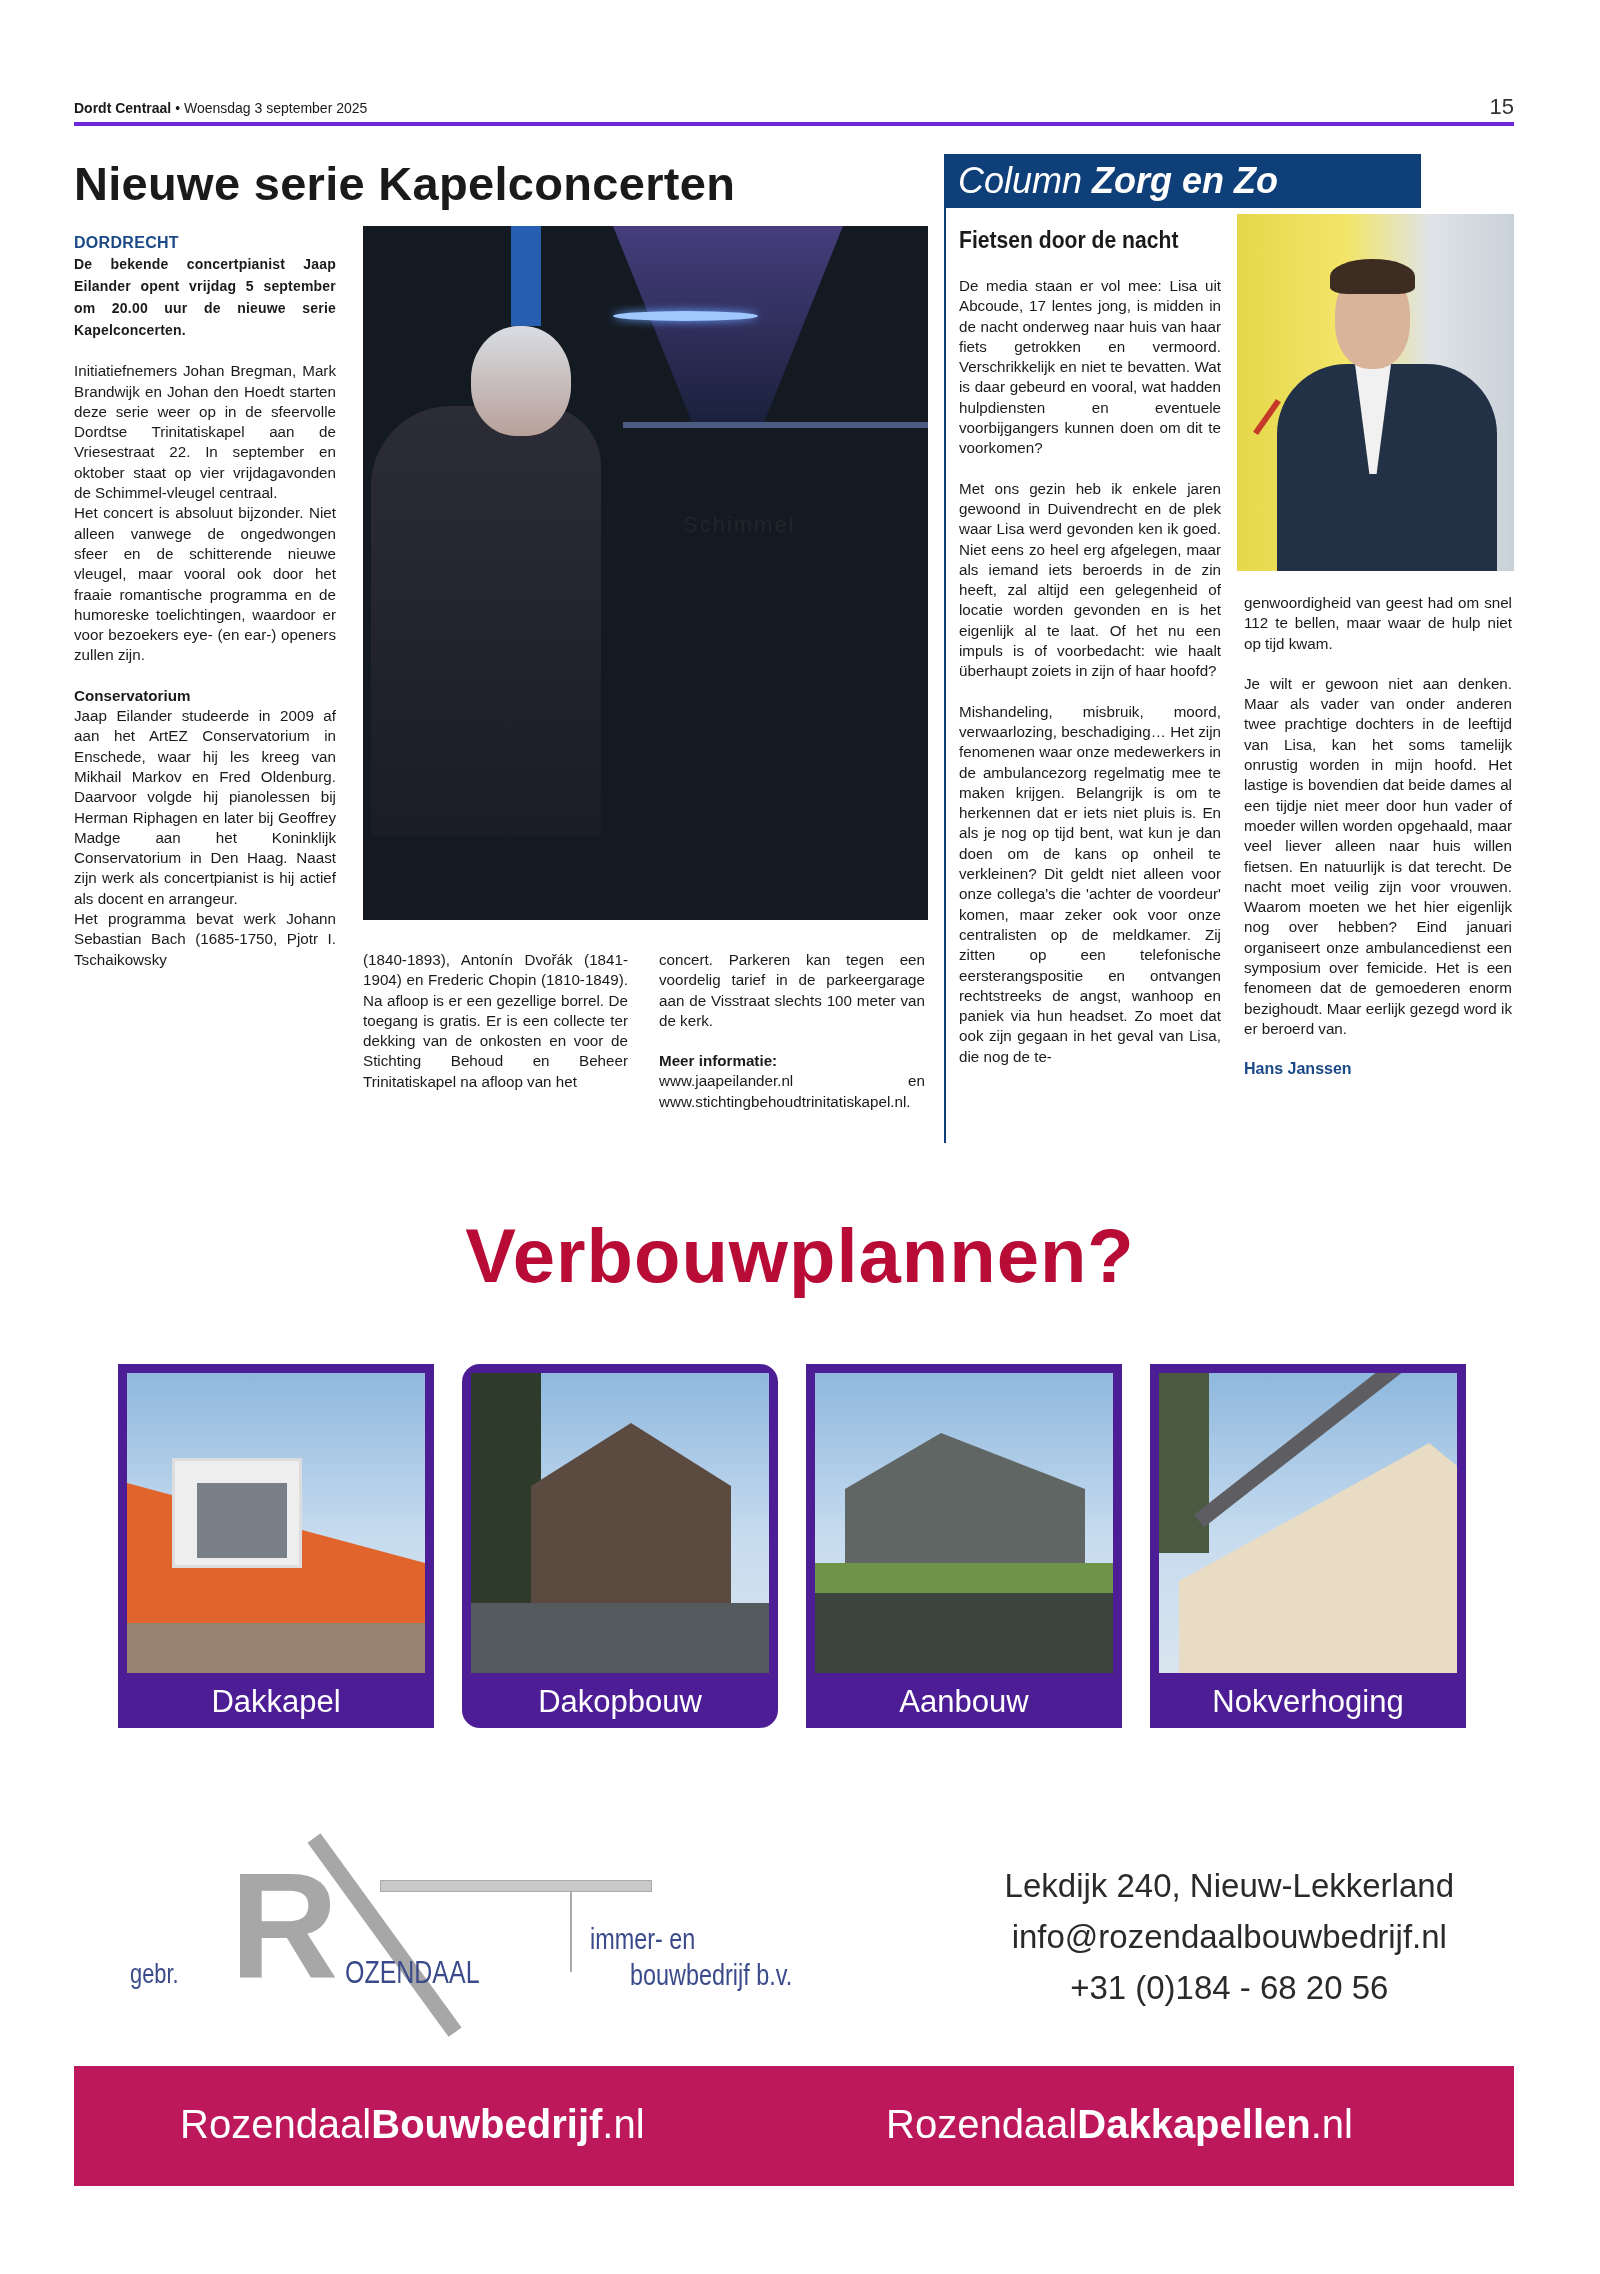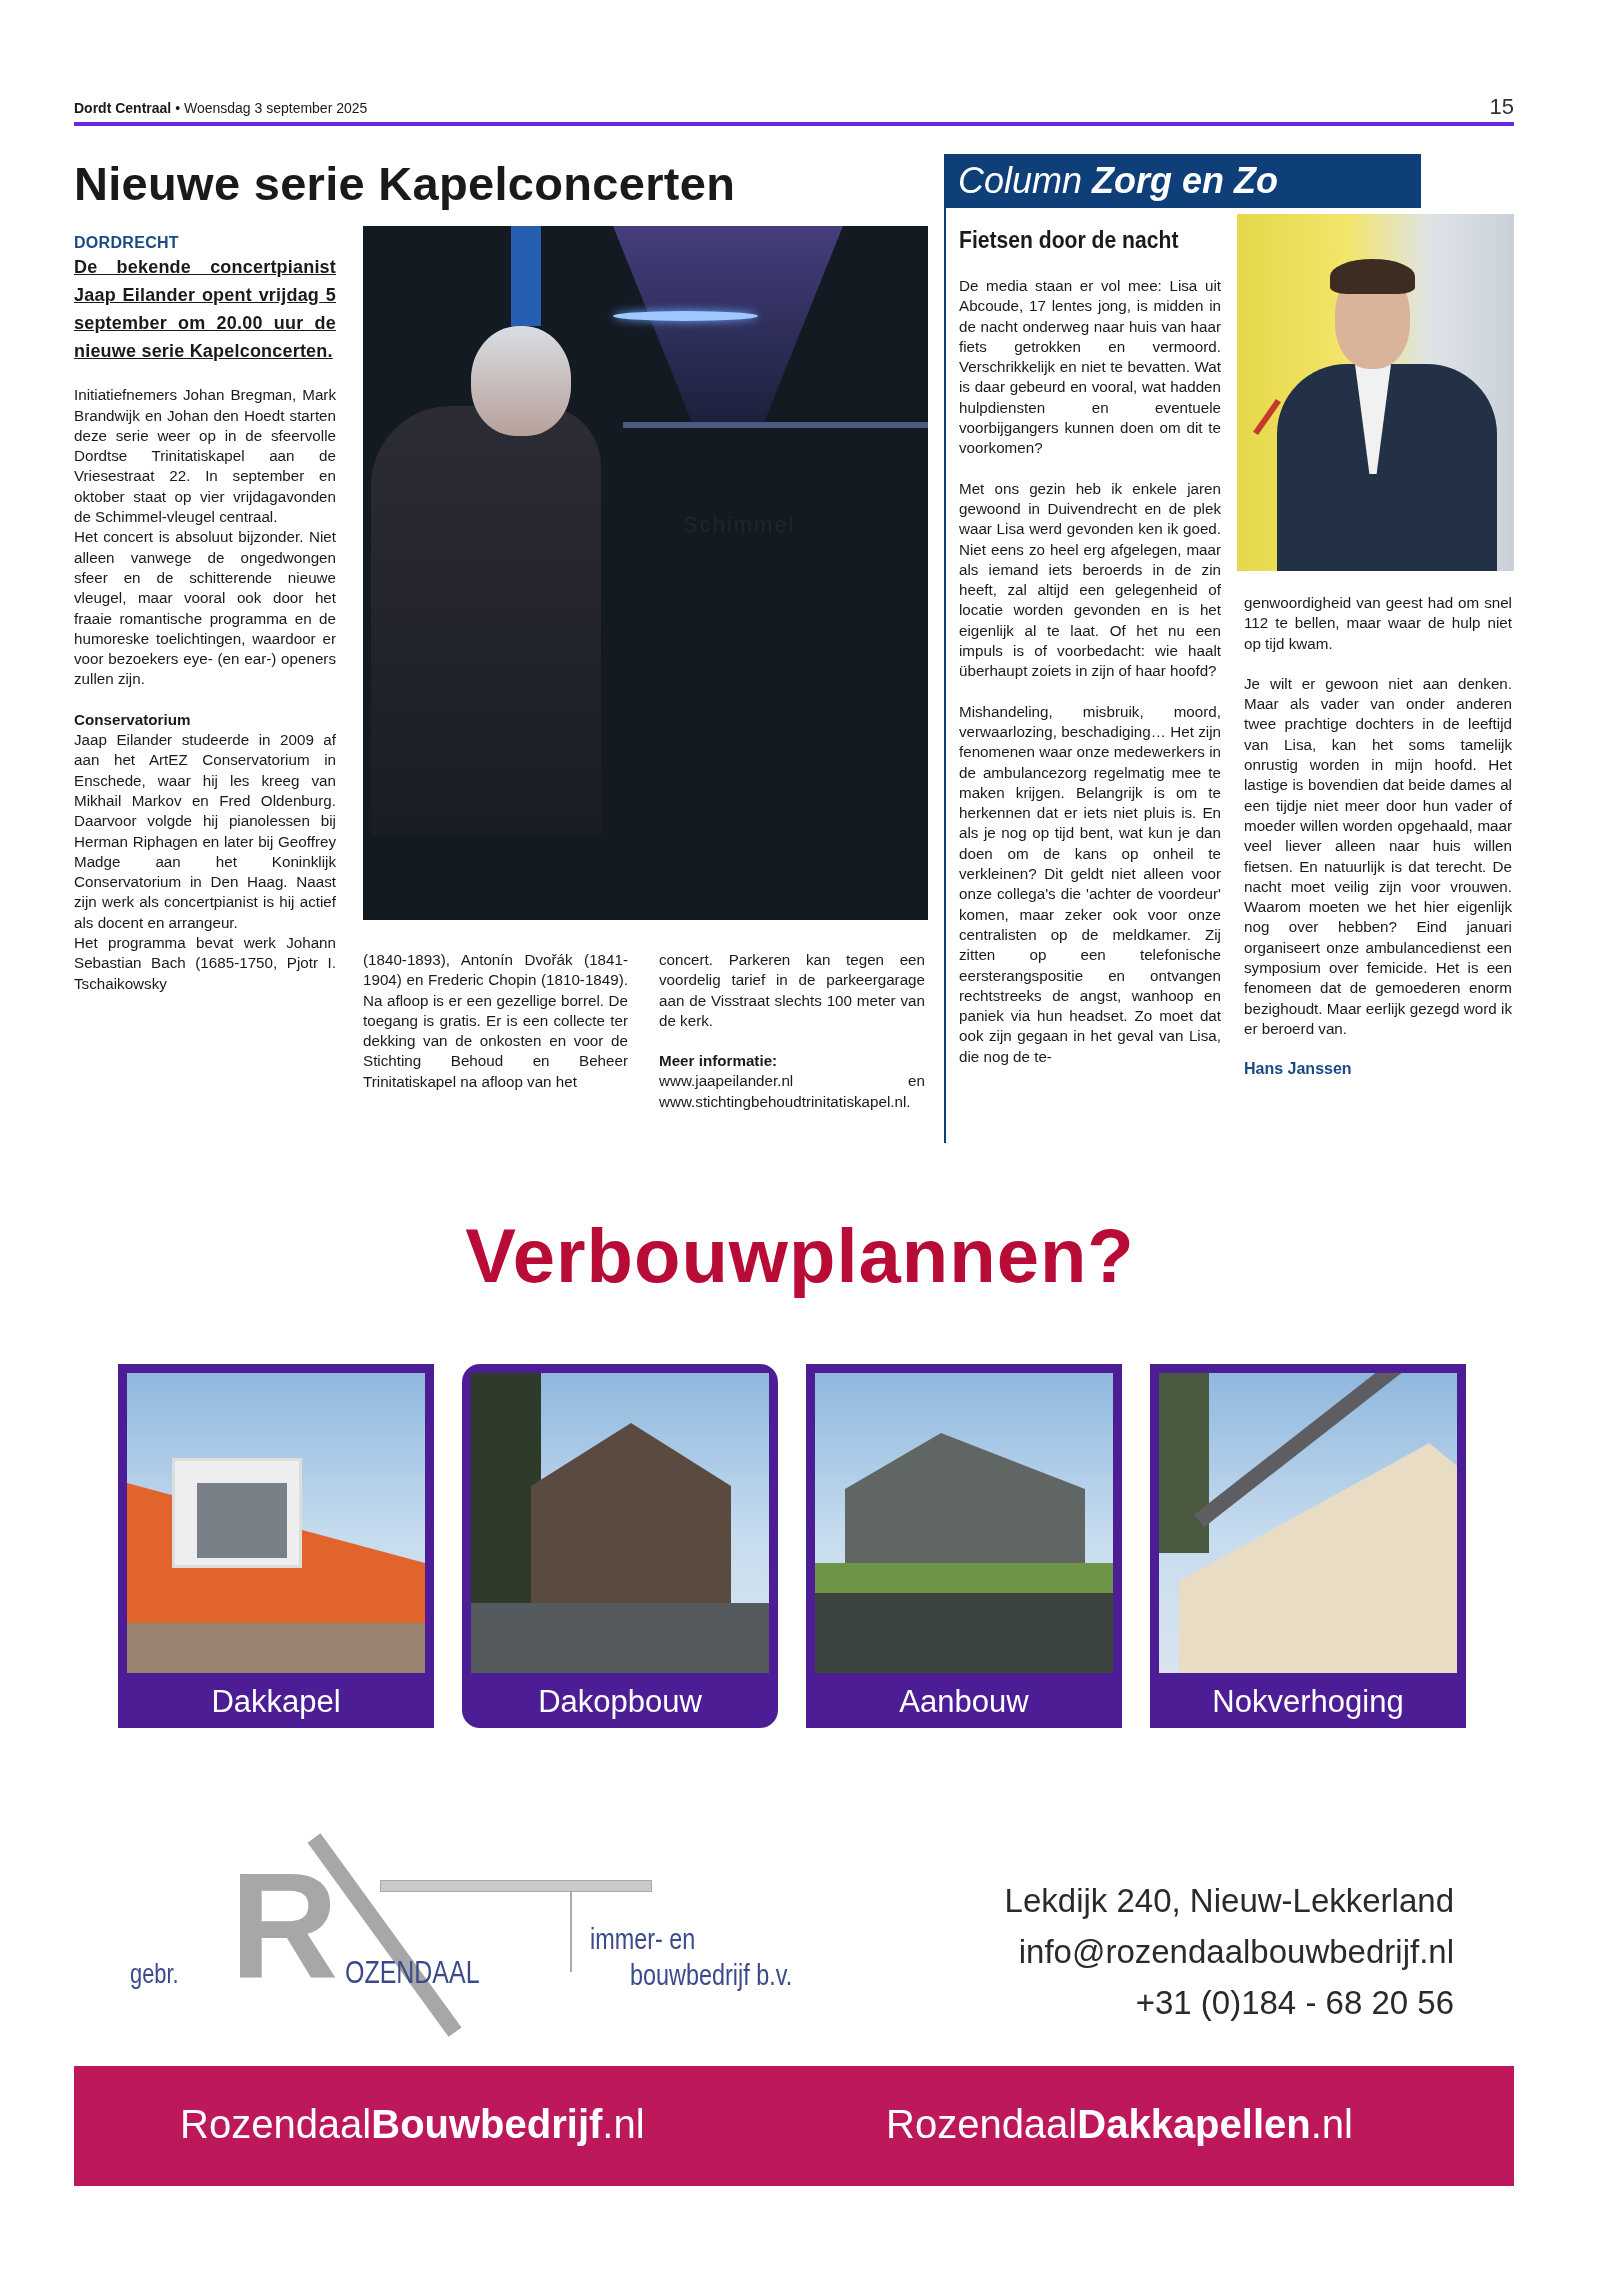--- a/index.html
+++ b/index.html
@@ -10,21 +10,21 @@
   .masthead .paper { position: absolute; left: 0; top: 2px; font-size: 14px; }
   .masthead .paper b { font-weight: bold; }
   .masthead .pageno { position: absolute; right: 0; top: -4px; font-size: 22px; color: #333; }
 
   .headline { position: absolute; left: 74px; top: 156px; font-size: 47px; font-weight: bold; color: #1a1a1a; letter-spacing: 0.3px; }
 
   .col { position: absolute; font-size: 15.2px; line-height: 20.3px; text-align: justify; }
   .col p { margin-bottom: 0; }
   .col p.gap { margin-top: 20px; }
   .dateline { color: #1b4a86; font-weight: bold; font-size: 16px; letter-spacing: 0.3px; }
-  .intro { font-weight: bold; font-size: 18px; line-height: 28px; letter-spacing: 0.2px; text-decoration: underline; }
+  .intro { font-weight: bold; font-size: 14px; line-height: 22px; letter-spacing: 0.2px; }
   .subhead { font-weight: bold; }
 
   .photo-piano { position: absolute; left: 363px; top: 226px; width: 565px; height: 694px; background: #141a22; overflow: hidden; }
   .photo-piano .beam1 { position: absolute; left: 148px; top: 0; width: 30px; height: 100px; background: #2a6fd6; opacity: .8; }
   .photo-piano .cone { position: absolute; left: 250px; top: 0; width: 230px; height: 200px; background: linear-gradient(180deg, rgba(110,90,200,.55), rgba(60,70,200,.15)); clip-path: polygon(0 0, 100% 0, 65% 100%, 35% 100%); }
   .photo-piano .ring { position: absolute; left: 250px; top: 85px; width: 145px; height: 10px; border-radius: 50%; background: #9fc8ff; box-shadow: 0 0 10px #6aa0ff; }
   .photo-piano .lid { position: absolute; left: 260px; top: 196px; width: 305px; height: 6px; background: #4a5a80; }
   .photo-piano .head { position: absolute; left: 108px; top: 100px; width: 100px; height: 110px; border-radius: 48% 48% 45% 45%; background: linear-gradient(180deg, #d8dde2, #b8a09a); }
   .photo-piano .body-shape { position: absolute; left: 8px; top: 180px; width: 230px; height: 430px; border-radius: 80px 60px 0 0; background: linear-gradient(180deg, #2c2c36, #1a1d25); }
   .photo-piano .logo-text { position: absolute; left: 320px; top: 286px; font-size: 22px; color: #20262a; letter-spacing: 2px; }
@@ -54,21 +54,21 @@
   .logo { position: absolute; left: 130px; top: 1838px; width: 720px; height: 170px; }
   .logo .roof1 { position: absolute; left: 176px; top: 0; width: 16px; height: 240px; background: #a7a7a7; transform: rotate(-36deg); transform-origin: top; }
   .logo .bar { position: absolute; left: 250px; top: 42px; width: 272px; height: 12px; background: #c9c9c9; border: 1px solid #aaa; }
   .logo .R { position: absolute; left: 100px; top: 12px; font-size: 150px; font-weight: bold; color: #a7a7a7; line-height: 150px; }
   .logo .gebr { position: absolute; left: 0; top: 120px; font-size: 28px; color: #3a4a8a; transform: scaleX(0.78); transform-origin: left; }
   .logo .ozendaal { position: absolute; left: 215px; top: 116px; font-size: 32px; color: #3a4a8a; transform: scaleX(0.78); transform-origin: left; }
   .logo .immer { position: absolute; left: 460px; top: 84px; font-size: 30px; color: #3a4a8a; transform: scaleX(0.78); transform-origin: left; }
   .logo .bouw { position: absolute; left: 500px; top: 120px; font-size: 30px; color: #3a4a8a; transform: scaleX(0.78); transform-origin: left; }
   .logo .post { position: absolute; left: 440px; top: 54px; width: 2px; height: 80px; background: #aaa; }
 
-  .contact { position: absolute; right: 146px; top: 1860px; text-align: right; font-size: 33px; line-height: 51px; color: #2a2a2a; margin-top: 15px; }
+  .contact { position: absolute; right: 146px; top: 1860px; text-align: center; font-size: 33px; line-height: 51px; color: #2a2a2a; }
 
   .banner { position: absolute; left: 74px; top: 2066px; width: 1440px; height: 120px; background: #be185d; color: #ffffff; }
   .banner .site { position: absolute; top: 36px; font-size: 40px; }
   .banner .site b { font-weight: bold; }
 </style>
 </head>
 <body>
 
 <div class="masthead">
   <div class="paper">

